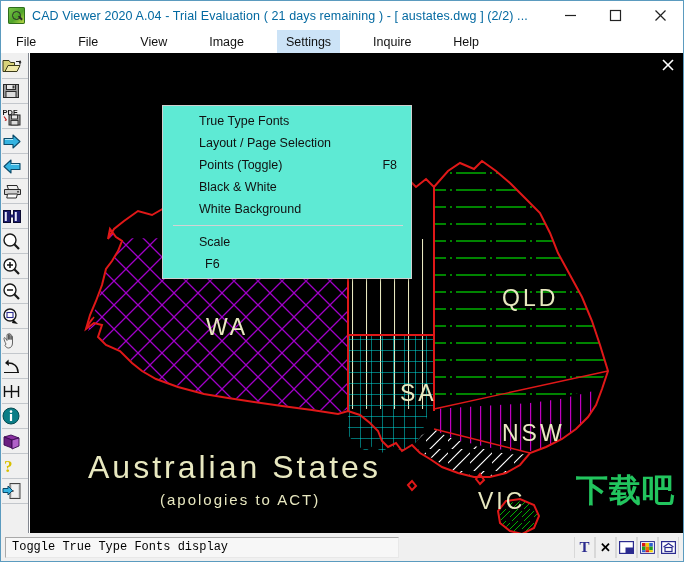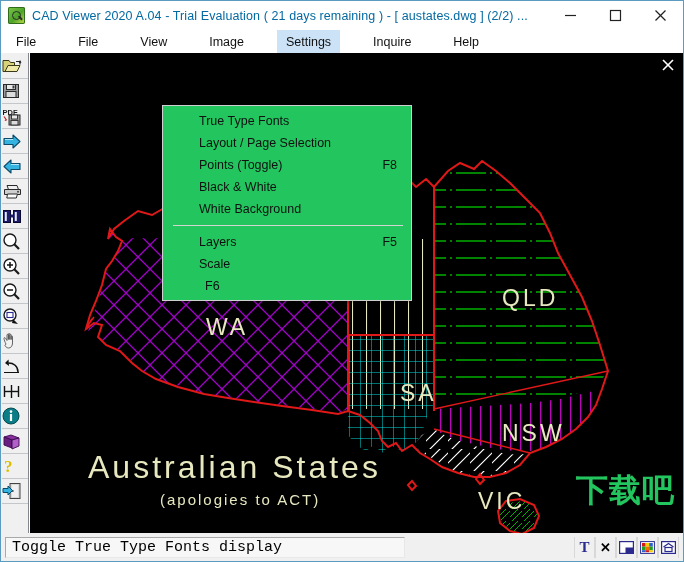--- a/index.html
+++ b/index.html
@@ -122,21 +122,21 @@
     letter-spacing: 1px;
     z-index: 8;
     user-select: none;
   }
 
   
   .dropdown {
     position: absolute;
     left: 161px; top: 52px;
     width: 250px;
-    background: #22c55e;
+    background: #5eead4;
     border: 1px solid #cfcfcf;
     box-shadow: 1px 1px 3px rgba(0,0,0,.35);
     z-index: 40;
     padding: 4px 0 3px 0;
     box-sizing: border-box;
   }
   .dd-item {
     height: 22px;
     display: flex; align-items: center;
     padding: 0 14px 0 36px;
@@ -158,21 +158,21 @@
   .status-field {
     flex: 1 1 auto;
     height: 21px;
     background: #f7f7f7;
     border: 1px solid #a9a9a9;
     border-right-color: #e8e8e8;
     border-bottom-color: #e8e8e8;
     display: flex; align-items: center;
     padding-left: 6px;
     font-family: "Liberation Mono", monospace;
-    font-size: 15px; color: #000;
+    font-size: 12px; color: #000;
     margin-right: 6px;
     box-sizing: border-box;
     max-width: 400px;
   }
   .status-spacer { flex: 1 1 auto; }
   .sbtns { display: flex; align-items: center; gap: 0px; }
   .sbtn {
     width: 21px; height: 21px;
     display: flex; align-items: center; justify-content: center;
     border-left: 1px solid #d8d8d8;
@@ -505,24 +505,20 @@
       </div>
       <div class="dd-item">
         <span class="lbl">Black &amp; White</span>
         <span class="key"></span>
       </div>
       <div class="dd-item">
         <span class="lbl">White Background</span>
         <span class="key"></span>
       </div>
       <div class="dd-sep"></div>
-      <div class="dd-item">
-        <span class="lbl">Layers</span>
-        <span class="key">F5</span>
-      </div>
       <div class="dd-item">
         <span class="lbl">Scale</span>
         <span class="key"></span>
       </div>
       <div class="dd-item">
         <span class="key">F6</span>
       </div>
     </div>
 
   </div>

